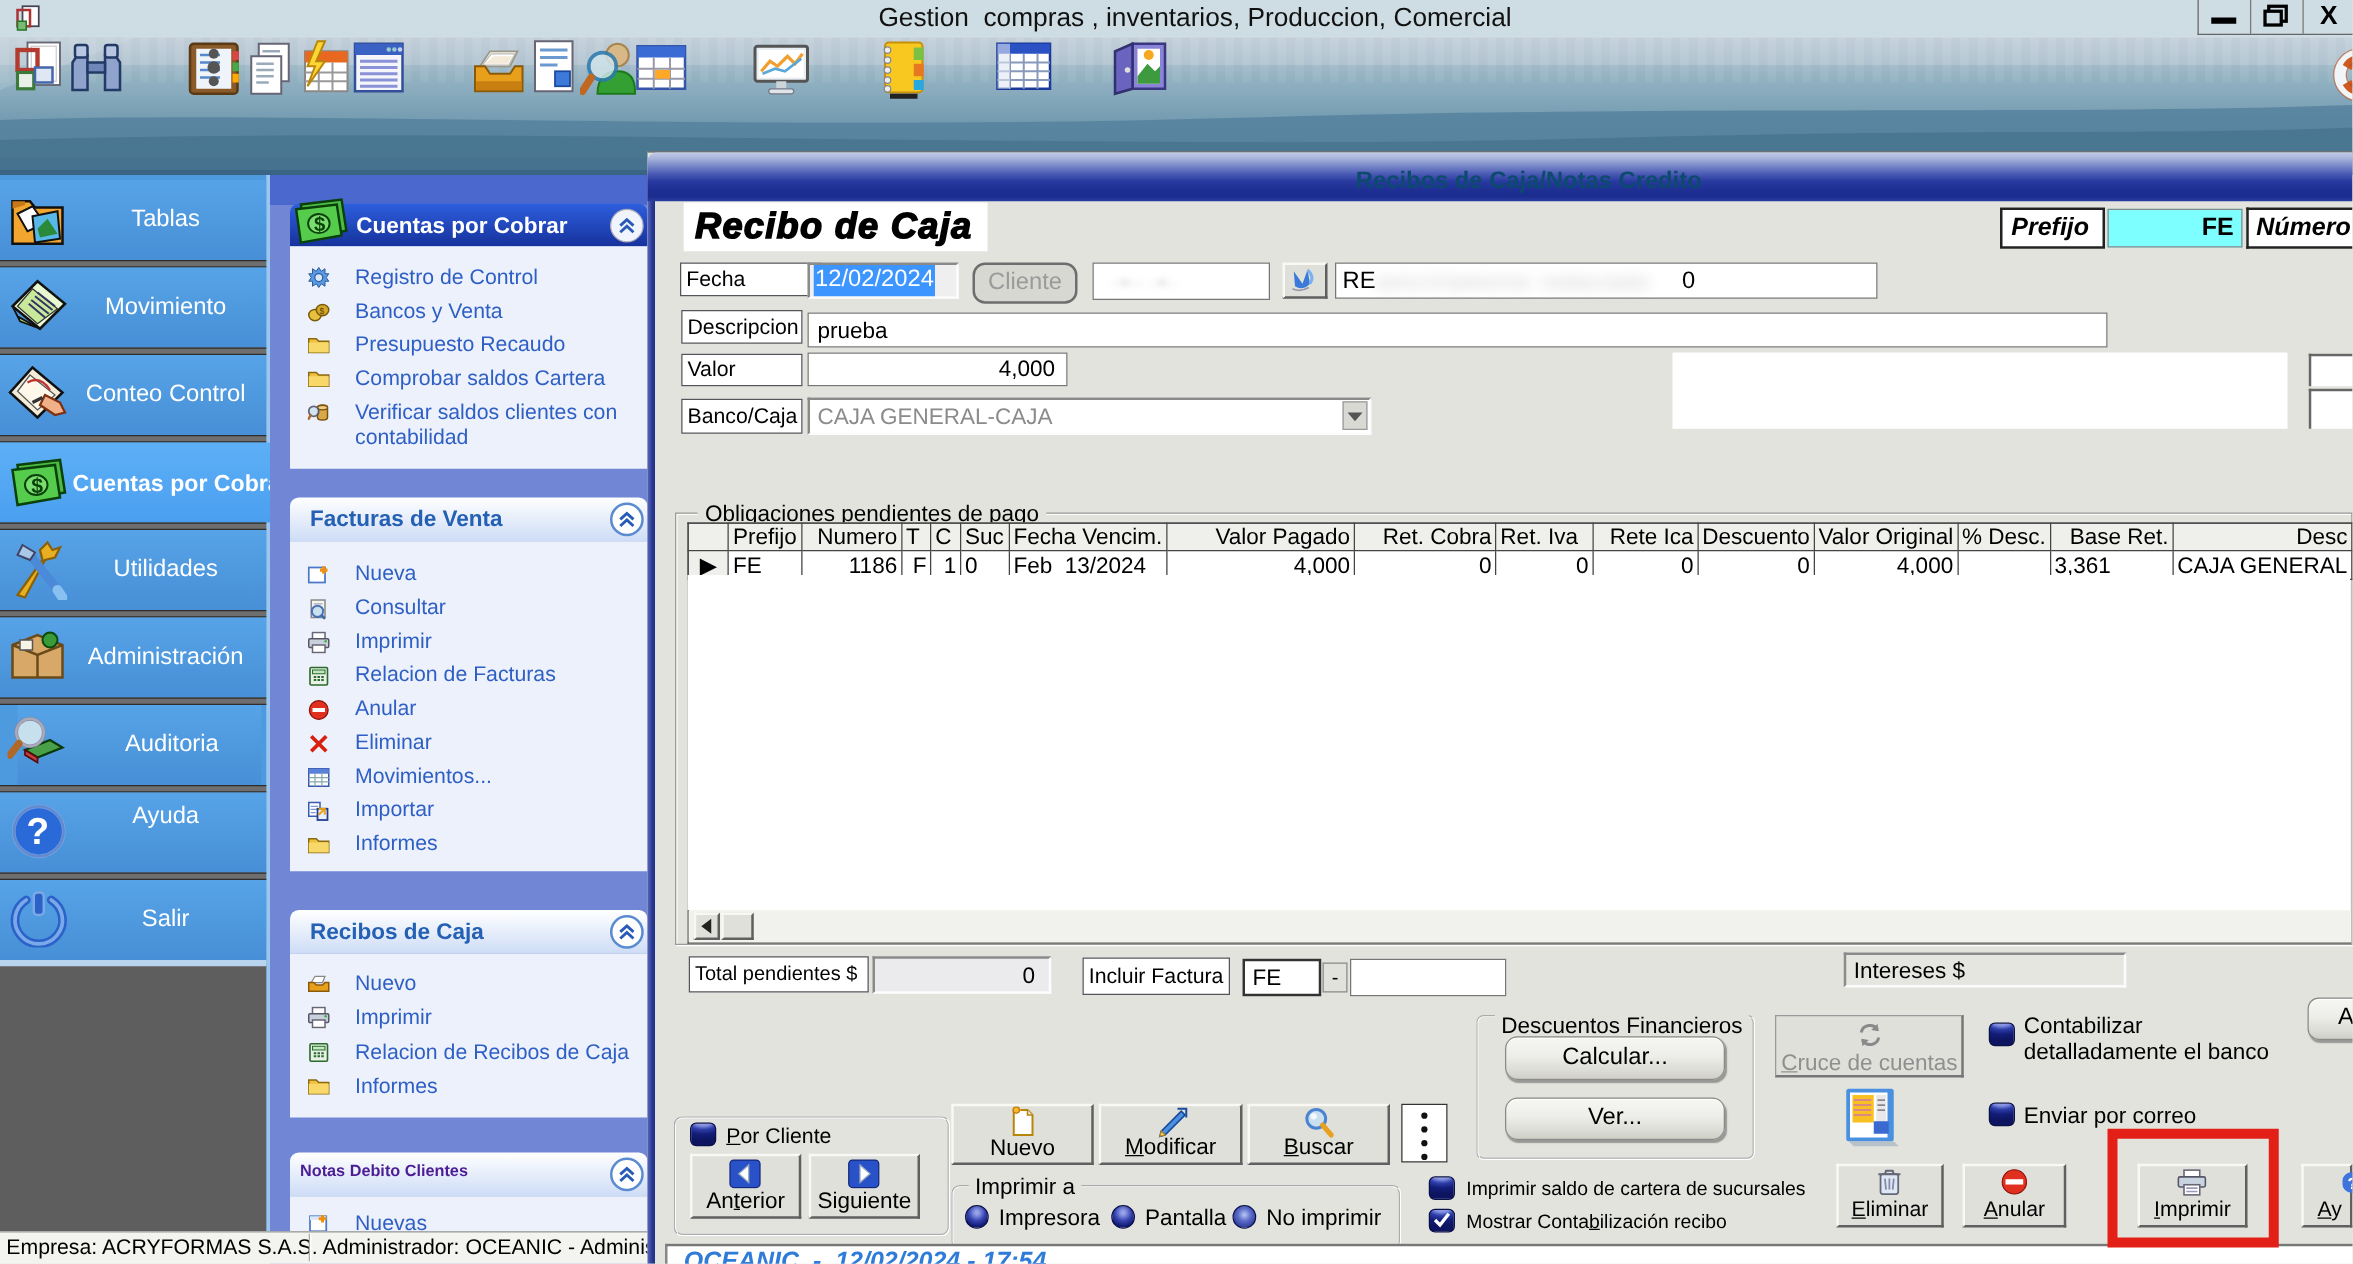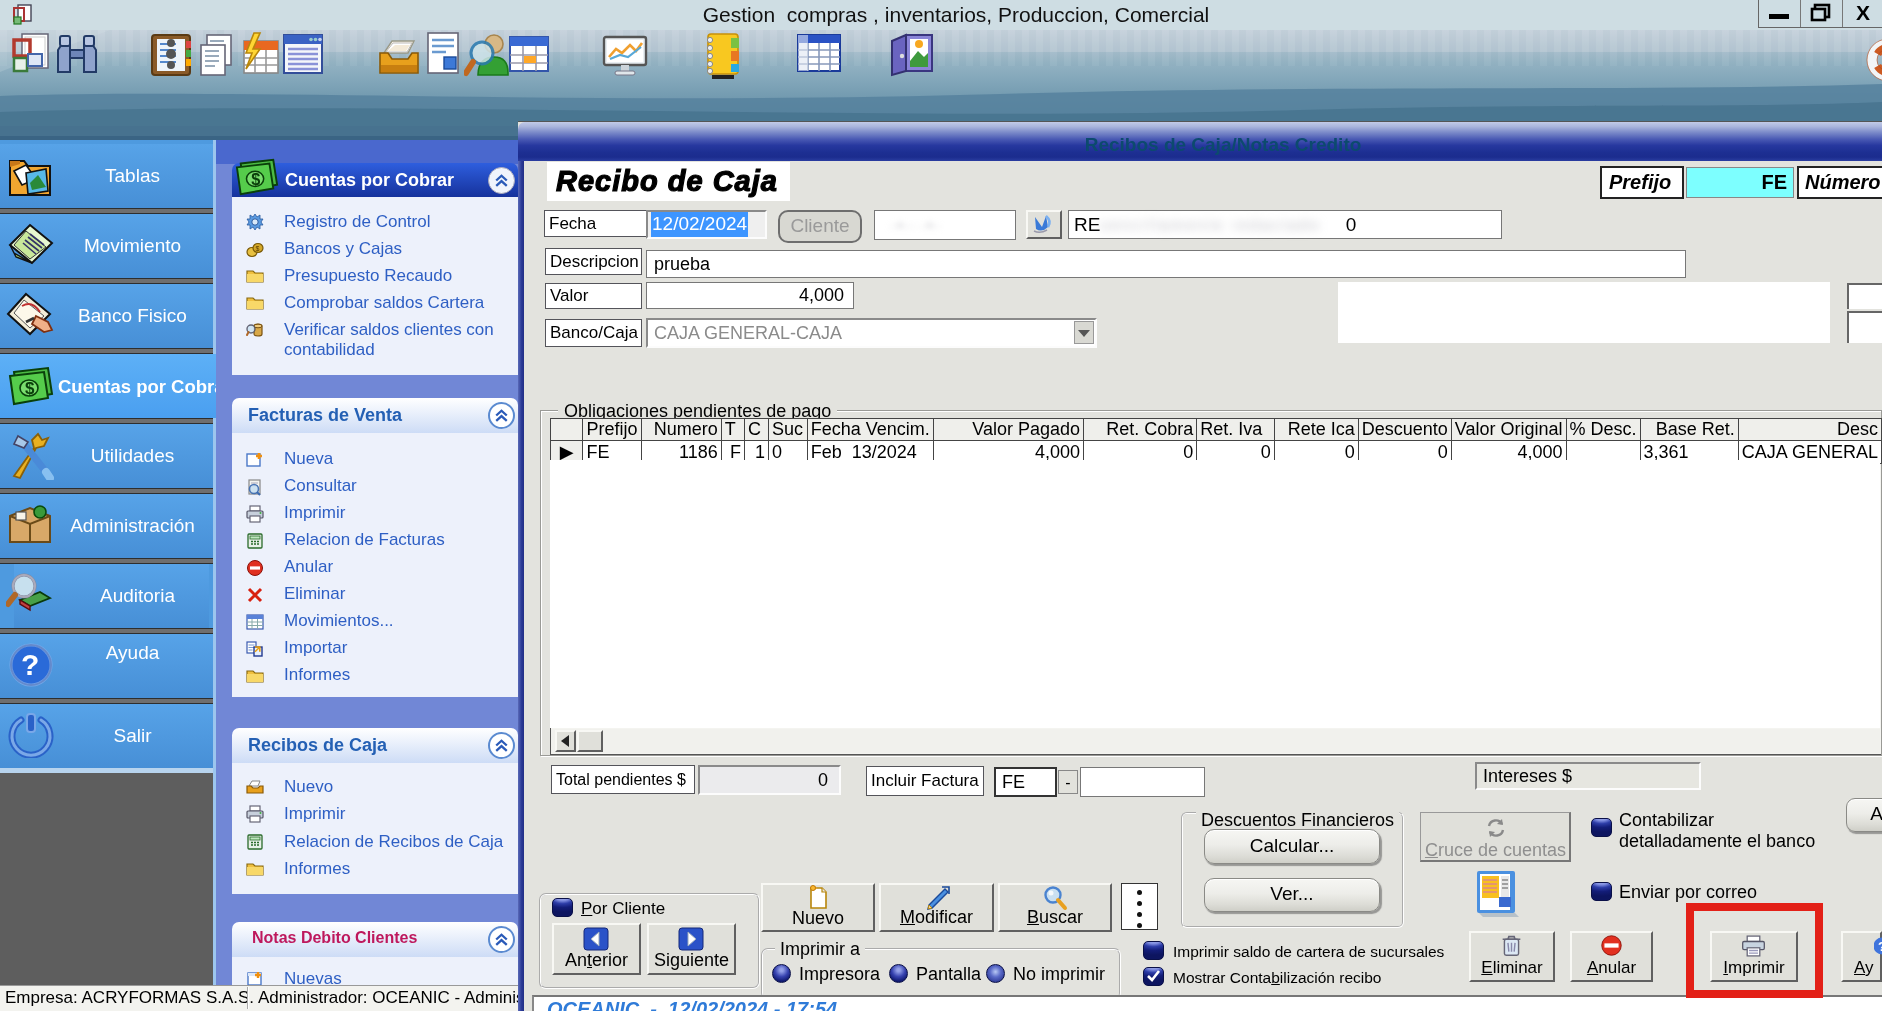--- a/index.html
+++ b/index.html
@@ -183,21 +183,21 @@
 
 <div class="abs" style="left:0;top:144px;width:213px;height:64px;background:linear-gradient(180deg,#57a3e8,#478fd6)">
     <div class="sbtext" style="top:21px">Tablas</div>
   </div>
 <div class="abs" style="left:0;top:208px;width:213px;height:6px;background:#6E6E6E;border-top:1px solid #2e2e2e;border-bottom:1px solid #2e2e2e;box-sizing:border-box"></div>
 <div class="abs" style="left:0;top:214px;width:213px;height:64px;background:linear-gradient(180deg,#57a3e8,#478fd6)">
     <div class="sbtext" style="top:21px">Movimiento</div>
   </div>
 <div class="abs" style="left:0;top:278px;width:213px;height:6px;background:#6E6E6E;border-top:1px solid #2e2e2e;border-bottom:1px solid #2e2e2e;box-sizing:border-box"></div>
 <div class="abs" style="left:0;top:284px;width:213px;height:64px;background:linear-gradient(180deg,#57a3e8,#478fd6)">
-    <div class="sbtext" style="top:21px">Banco Fisico</div>
+    <div class="sbtext" style="top:21px">Conteo Control</div>
   </div>
 <div class="abs" style="left:0;top:348px;width:213px;height:6px;background:#6E6E6E;border-top:1px solid #2e2e2e;border-bottom:1px solid #2e2e2e;box-sizing:border-box"></div>
 <div class="abs" style="left:0;top:354px;width:216px;height:64px;background:linear-gradient(180deg,#5db0f6,#4a9ff0);overflow:hidden">
     <div class="sbtext" style="top:22px;left:58px;font-weight:bold;font-size:18.5px;white-space:nowrap;text-align:left">Cuentas por Cobra</div>
   </div>
 <div class="abs" style="left:0;top:418px;width:213px;height:6px;background:#6E6E6E;border-top:1px solid #2e2e2e;border-bottom:1px solid #2e2e2e;box-sizing:border-box"></div>
 <div class="abs" style="left:0;top:424px;width:213px;height:64px;background:linear-gradient(180deg,#57a3e8,#478fd6)">
     <div class="sbtext" style="top:21px">Utilidades</div>
   </div>
 <div class="abs" style="left:0;top:488px;width:213px;height:6px;background:#6E6E6E;border-top:1px solid #2e2e2e;border-bottom:1px solid #2e2e2e;box-sizing:border-box"></div>
@@ -363,21 +363,21 @@
  <ellipse cx="21" cy="24" rx="9" ry="8" fill="#7ade6e" stroke="#0a400a" stroke-width="1.6"></ellipse>
  <text x="17" y="30" font-size="17" font-weight="bold" fill="#0a400a" font-family="Liberation Sans">$</text>
 </svg>
 <svg class="nicon" style="left:246px;top:213px">
     <use href="#gear"></use>
   </svg>
 <div class="navitem" style="left:284px;top:212px">Registro de Control</div>
 <svg class="nicon" style="left:246px;top:240px">
     <use href="#coins"></use>
   </svg>
-<div class="navitem" style="left:284px;top:239px">Bancos y Cajas</div>
+<div class="navitem" style="left:284px;top:239px">Bancos y Venta</div>
 <svg class="nicon" style="left:246px;top:267px">
     <use href="#folder"></use>
   </svg>
 <div class="navitem" style="left:284px;top:266px">Presupuesto Recaudo</div>
 <svg class="nicon" style="left:246px;top:294px">
     <use href="#folder"></use>
   </svg>
 <div class="navitem" style="left:284px;top:293px">Comprobar saldos Cartera</div>
 <svg class="nicon" style="left:246px;top:321px">
     <use href="#magbarrel"></use>
@@ -447,21 +447,21 @@
 <svg class="nicon" style="left:246px;top:833px">
     <use href="#calcgreen"></use>
   </svg>
 <div class="navitem" style="left:284px;top:832px">Relacion de Recibos de Caja</div>
 <svg class="nicon" style="left:246px;top:860px">
     <use href="#folder"></use>
   </svg>
 <div class="navitem" style="left:284px;top:859px">Informes</div>
 
 <div class="abs" style="left:232px;top:922px;width:286px;height:35px;background:linear-gradient(180deg,#ffffff,#cddcf6);border-radius:7px 7px 0 0"></div>
-<div class="abs" style="left:252px;top:929px;color:#be185d;font-weight:bold;font-size:16px">Notas Debito Clientes</div>
+<div class="abs" style="left:240px;top:929px;color:#4c1d95;font-weight:bold;font-size:13px">Notas Debito Clientes</div>
 <div class="abs" style="left:232px;top:957px;width:286px;height:28px;background:#EDF1FB"></div>
 <div class="abs" style="left:488px;top:926px;width:27px;height:27px;border-radius:50%;background:#fff;border:2px solid #5a8ad0;box-sizing:border-box"></div>
 <svg class="abs" style="left:492px;top:930px" width="19" height="19">
     <use href="#chevup"></use>
   </svg>
 <svg class="nicon" style="left:246px;top:970px">
     <use href="#pageplus"></use>
   </svg>
 <div class="navitem" style="left:284px;top:969px">Nuevas</div>
 

